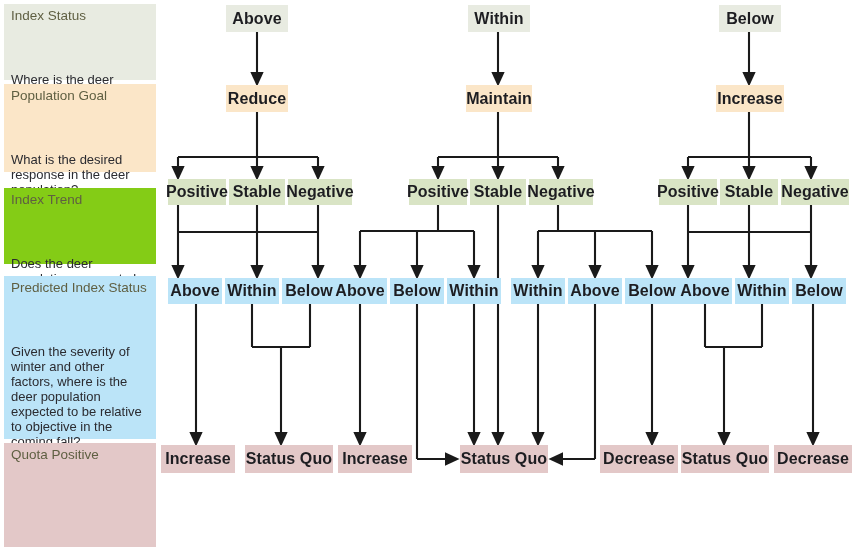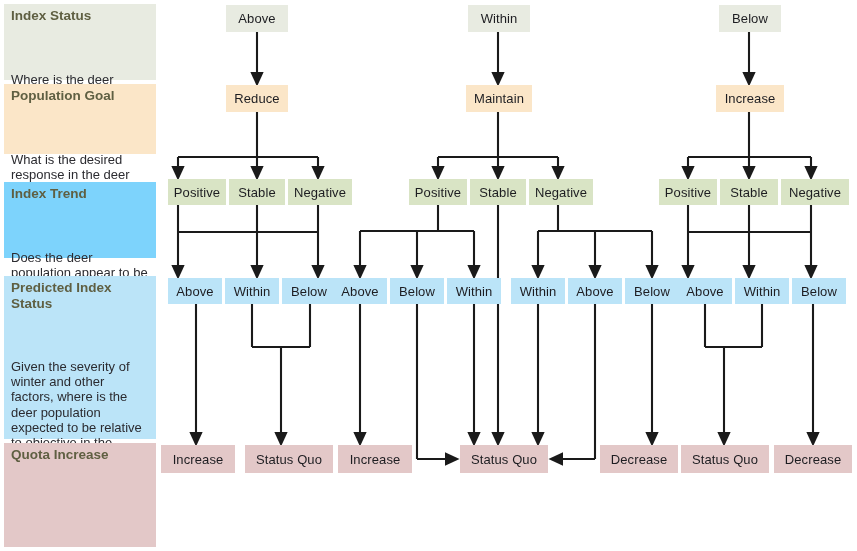--- a/index.html
+++ b/index.html
@@ -20,73 +20,74 @@
   }
   
   .legend-panel {
     position: absolute;
     left: 4px;
     width: 152px;
     padding: 4px 7px 6px 7px;
     line-height: 1.16;
   }
   .legend-title {
-    font-weight: bold;
+    font-weight: normal;
     font-size: 13.5px;
     color: #5f5f42;
     display: block;
     margin-bottom: 1px;
   }
   .legend-body {
     font-size: 13px;
     color: #2b2b30;
     display: block;
     margin-top: 48px;
   }
   
   .node {
     position: absolute;
     display: flex;
     align-items: center;
     justify-content: center;
-    font-size: 13px;
+    font-size: 16px;
     color: #1d1d21;
     white-space: nowrap;
     letter-spacing: 0.1px;
+    font-weight: bold;
   }
   svg.wires {
     position: absolute; left: 0; top: 0;
     width: 857px; height: 551px;
     pointer-events: none;
   }
 </style>
 </head>
 <body>
 
 <div id="stage">
 
   <div id="legend-col">
       <div class="legend-panel" style="top: 4px; height: 76px; background: rgb(232, 235, 225);">
         <span class="legend-title">Index Status</span>
         <span class="legend-body">Where is the deer population relative to the objective?</span>
       </div>
-      <div class="legend-panel" style="top: 84px; height: 70px; background: rgb(251, 230, 200);">
+      <div class="legend-panel" style="top: 84px; height: 88px; background: rgb(251, 230, 200);">
         <span class="legend-title">Population Goal</span>
         <span class="legend-body">What is the desired response in the deer population?</span>
       </div>
-      <div class="legend-panel" style="top: 182px; height: 76px; background: #7dd3fc;">
+      <div class="legend-panel" style="top: 188px; height: 76px; background: #84cc16;">
         <span class="legend-title">Index Trend</span>
         <span class="legend-body">Does the deer population appear to be growing, stable or declining?</span>
       </div>
       <div class="legend-panel" style="top: 276px; height: 163px; background: rgb(187, 228, 248);">
         <span class="legend-title">Predicted Index Status</span>
         <span class="legend-body">Given the severity of winter and other factors, where is the deer population expected to be relative to objective in the coming fall?</span>
       </div>
       <div class="legend-panel" style="top: 443px; height: 104px; background: rgb(227, 200, 200);">
-        <span class="legend-title">Quota Increase</span>
+        <span class="legend-title">Quota Positive</span>
       </div>
     </div>
 
   <svg class="wires" viewBox="0 0 857 551" xmlns="http://www.w3.org/2000/svg">
     <defs>
       <marker id="ah" markerWidth="8" markerHeight="8" refX="3.4" refY="3.6" orient="auto" markerUnits="strokeWidth">
         <path d="M0,0.4 L7,3.6 L0,6.8 z" fill="#1a1a1a"></path>
       </marker>
     </defs>
     <g stroke="#1a1a1a" stroke-width="2.1" fill="none" stroke-linecap="butt">

